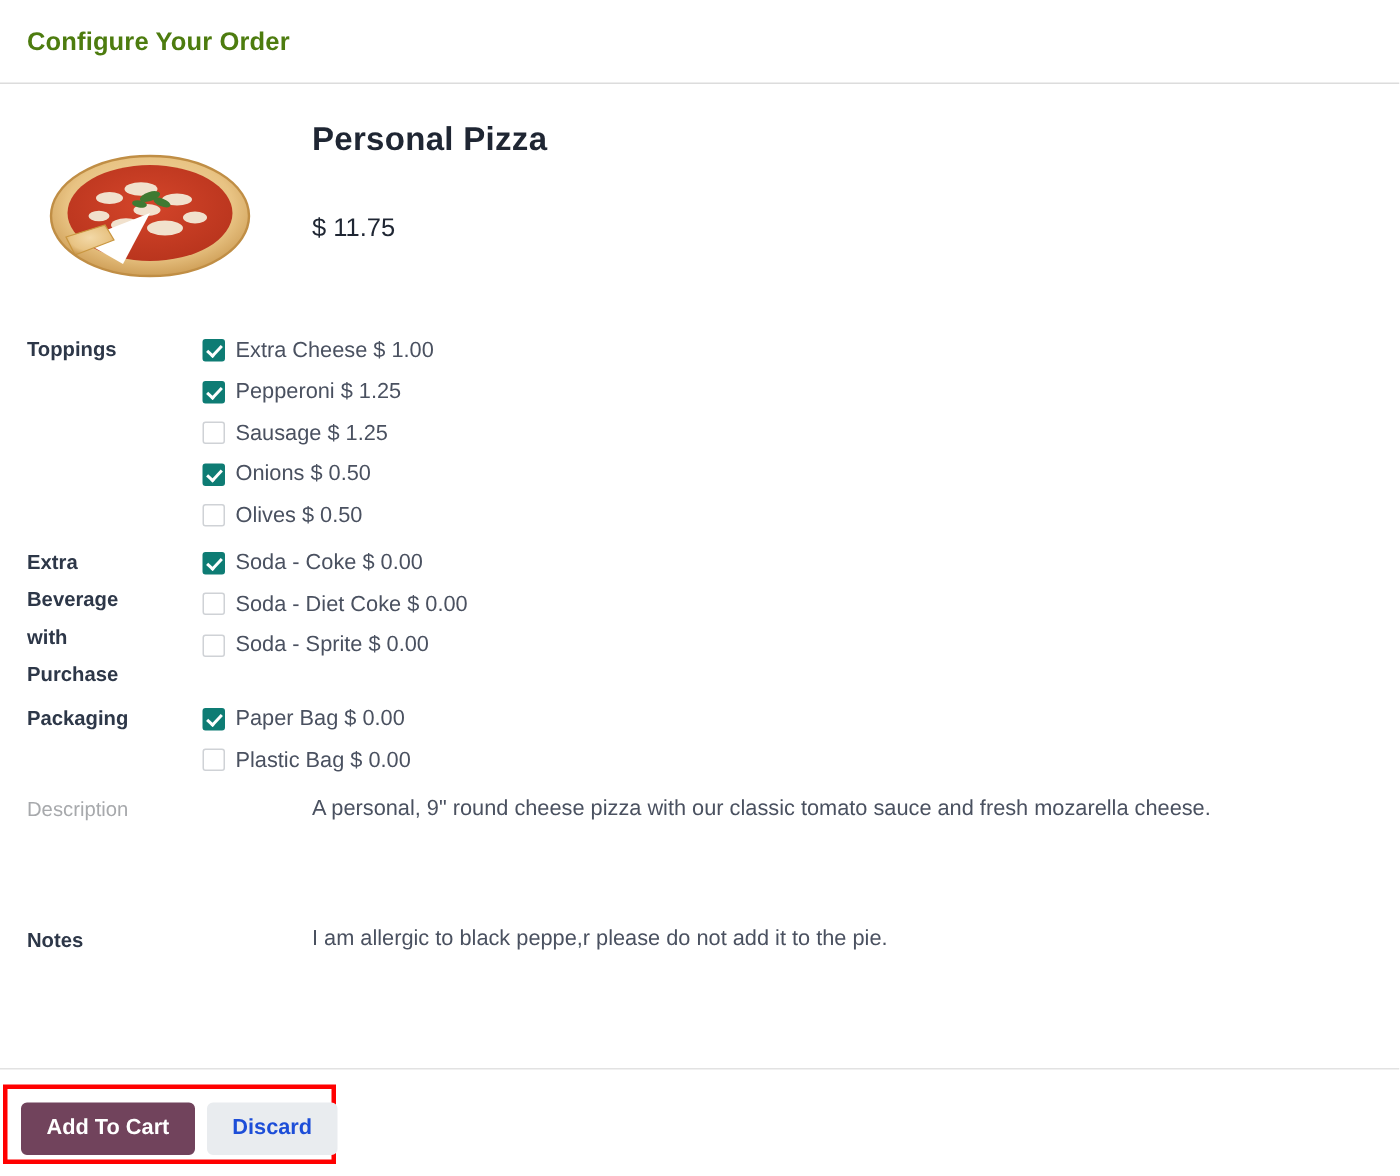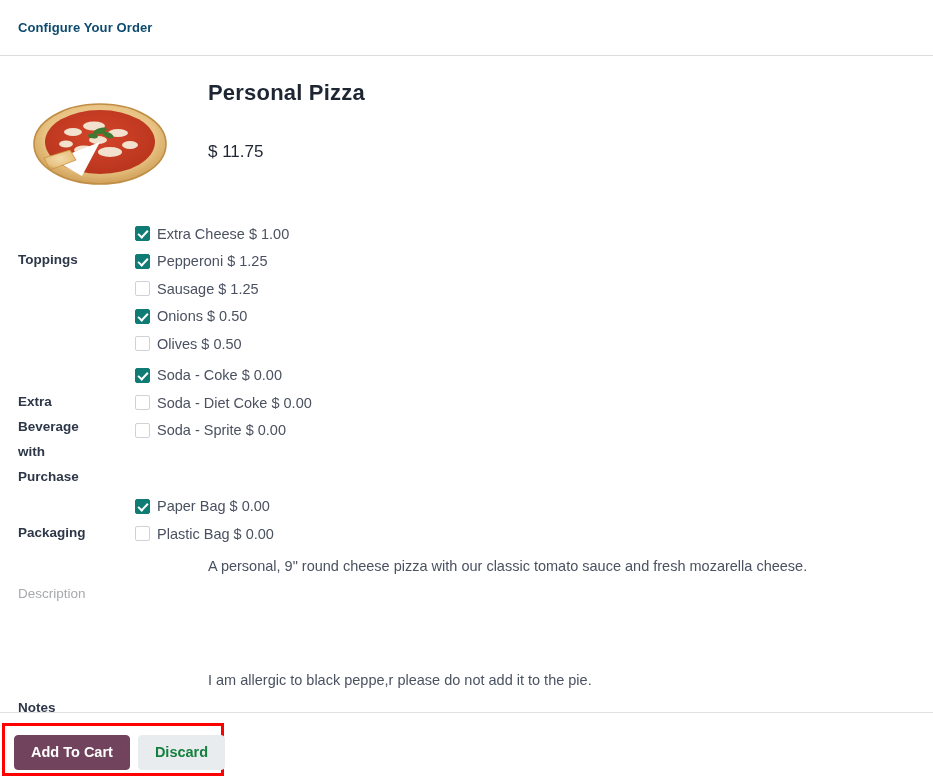--- a/index.html
+++ b/index.html
@@ -20,23 +20,23 @@
   
   .dialog-header {
     height: 56px;
     box-sizing: border-box;
     display: flex;
     align-items: center;
     padding: 0 18px;
     border-bottom: 1px solid #dcdcdc;
   }
   .dialog-title {
-    font-size: 13px;
+    font-size: 17px;
     font-weight: 600;
-    color: #0c4a6e;
+    color: #4d7c0f;
     letter-spacing: .1px;
   }
 
   
   .dialog-body {
     padding: 0 18px;
     box-sizing: border-box;
     height: 656px;
     position: relative;
   }
@@ -85,21 +85,20 @@
   }
   .field-label {
     width: 190px;
     flex: 0 0 190px;
     font-size: 13.5px;
     font-weight: 700;
     color: #2d3748;
     line-height: 25px;
     padding-right: 16px;
     box-sizing: border-box;
-    margin-top: 27px;
   }
   .field-label.narrow-wrap {
     max-width: 70px;
   }
   .field-label.muted {
     font-weight: 400;
     color: #a7a9ac;
   }
   .field-control {
     flex: 1;
@@ -193,21 +192,21 @@
     border: 1px solid transparent;
     line-height: 1;
   }
   .btn-primary {
     background: #71435c;
     color: #ffffff;
     border-color: #71435c;
   }
   .btn-secondary {
     background: #e9ecef;
-    color: #15803d;
+    color: #1d4ed8;
     border-color: #e9ecef;
     text-align: center;
   }
 </style>
 </head>
 <body>
 
 <div class="dialog-header">
   <div class="dialog-title">Configure Your Order</div>
 </div>

